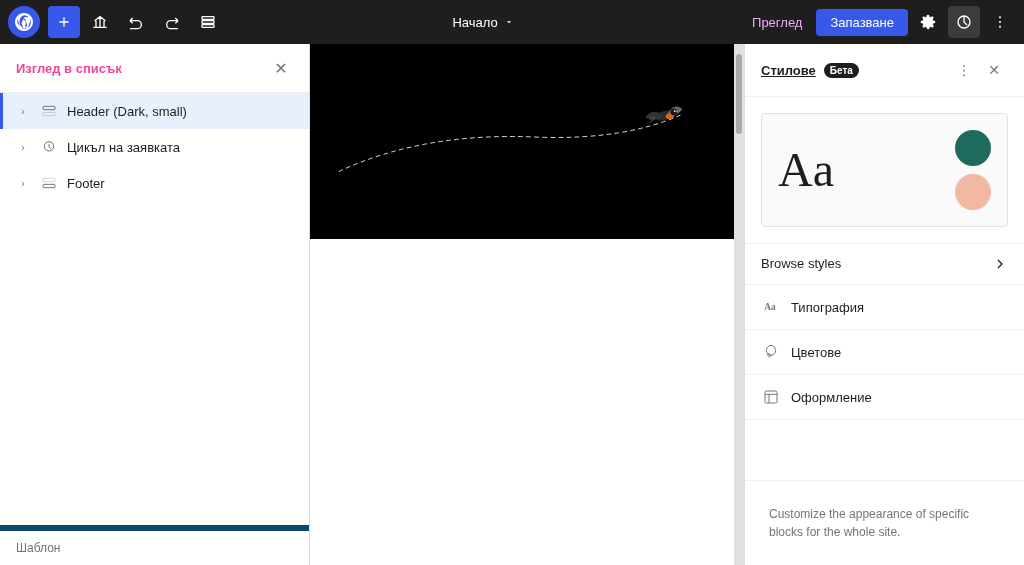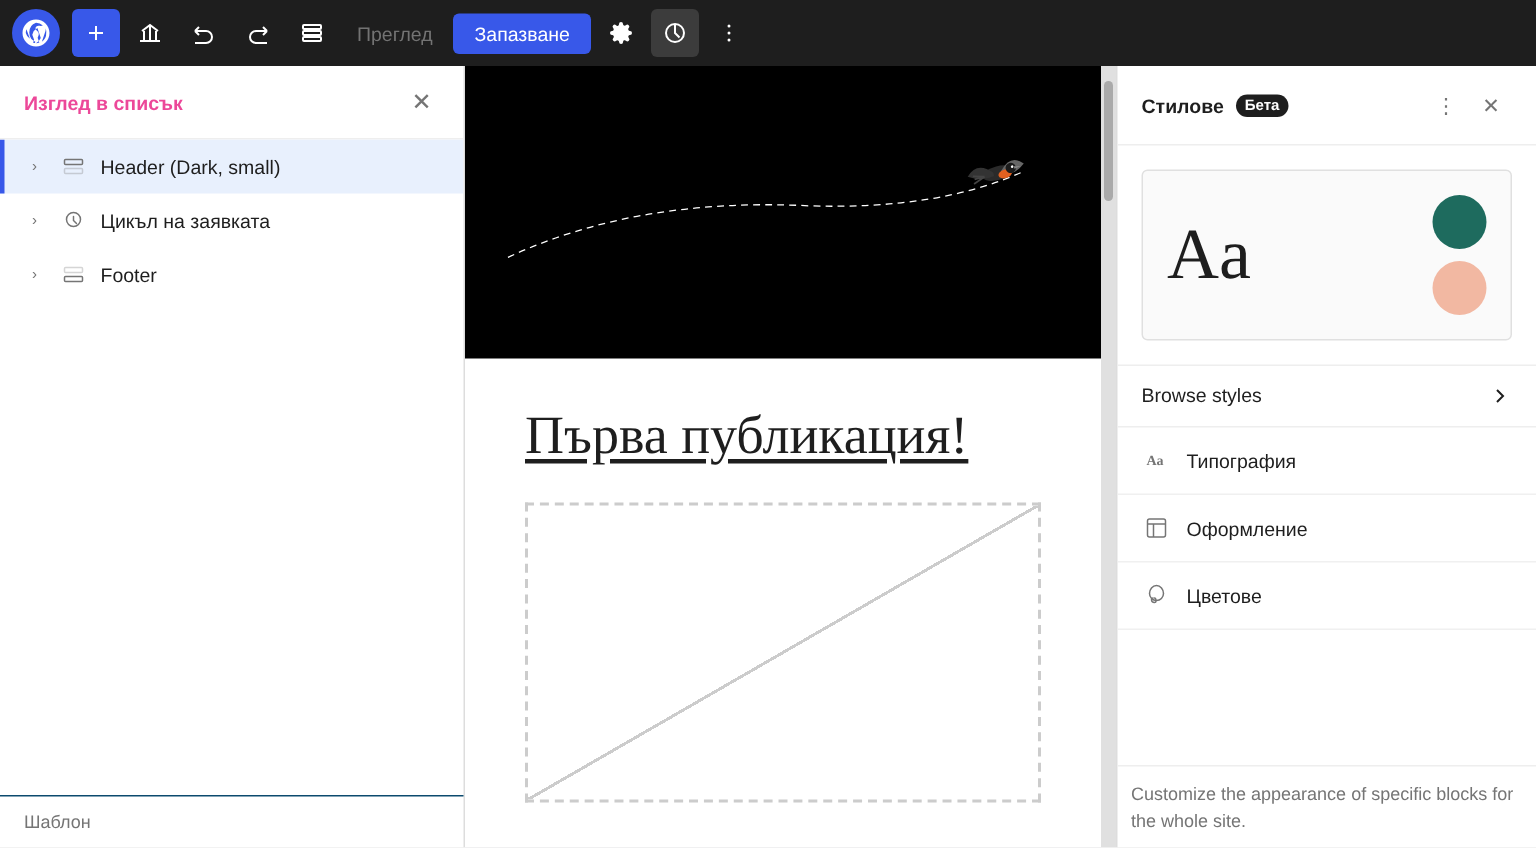--- a/index.html
+++ b/index.html
@@ -24,21 +24,21 @@
     }
     .toolbar-btn.active { background: #3858e9; }
     .toolbar-center { flex: 1; display: flex; align-items: center; justify-content: center; }
     .page-title-btn {
       display: flex; align-items: center; gap: 6px; background: transparent;
       border: none; color: #fff; font-size: 13px; cursor: pointer;
       padding: 6px 10px; border-radius: 4px;
     }
     .toolbar-right { display: flex; align-items: center; gap: 4px; }
     .btn-preview {
-      background: transparent; border: none; color: #737373; font-size: 13px;
+      background: transparent; border: none; color: #f0abfc; font-size: 13px;
       cursor: pointer; padding: 6px 10px; border-radius: 4px; font-weight: 500;
     }
     .btn-save {
       background: #3858e9; border: none; color: #fff; font-size: 13px;
       cursor: pointer; padding: 6px 14px; border-radius: 4px; font-weight: 500;
     }
 
     
     .main-area {
       display: flex; flex: 1; overflow: hidden;
@@ -71,21 +71,21 @@
     .list-item-chevron {
       font-size: 10px; color: #757575; width: 16px; text-align: center;
     }
     .list-item-icon {
       width: 20px; height: 20px; display: flex; align-items: center; justify-content: center;
     }
     .list-item-icon svg { width: 16px; height: 16px; fill: none; stroke: #757575; stroke-width: 1.5; }
     .list-item-label { font-size: 13px; color: #1e1e1e; }
 
     .panel-footer {
-      padding: 10px 16px; border-top: 1px solid #0c4a6e; font-size: 12px;
+      padding: 10px 16px; border-top: 6px solid #0c4a6e; font-size: 12px;
       color: #757575;
     }
 
     
     .canvas-area {
       flex: 1; background: #f0f0f1; overflow-y: auto; position: relative;
     }
     .canvas-inner {
       max-width: 740px; margin: 0 auto; background: #fff; min-height: 100%;
     }
@@ -133,21 +133,21 @@
       width: 280px; background: #fff; border-left: 1px solid #ddd;
       display: flex; flex-direction: column; flex-shrink: 0; overflow-y: auto;
     }
     .right-panel-header {
       display: flex; align-items: center; justify-content: space-between;
       padding: 12px 16px; border-bottom: 1px solid #eee;
     }
     .right-panel-title-row {
       display: flex; align-items: center; gap: 8px;
     }
-    .right-panel-title { font-size: 13px; font-weight: 600; color: #1e1e1e; }
+    .right-panel-title { font-size: 13px; font-weight: 600; color: #1e1e1e; text-decoration: underline; }
     .beta-badge {
       background: #1e1e1e; color: #fff; font-size: 10px; font-weight: 600;
       padding: 2px 6px; border-radius: 10px;
     }
     .right-panel-actions { display: flex; gap: 2px; align-items: center; }
     .icon-btn {
       width: 28px; height: 28px; border-radius: 4px; border: none;
       background: transparent; cursor: pointer; color: #757575;
       display: flex; align-items: center; justify-content: center; font-size: 14px;
     }
@@ -178,21 +178,21 @@
       padding: 12px 16px; cursor: pointer; border-bottom: 1px solid #f0f0f0;
     }
     .panel-menu-icon {
       width: 20px; height: 20px; display: flex; align-items: center; justify-content: center;
       color: #757575;
     }
     .panel-menu-icon svg { width: 16px; height: 16px; }
     .panel-menu-label { font-size: 13px; color: #1e1e1e; text-align: right; }
 
     .panel-description {
-      padding: 9px; font-size: 12px; color: #757575; line-height: 1.5;
+      padding: 24px; font-size: 12px; color: #757575; line-height: 1.5;
       border-top: 1px solid #eee; margin-top: auto;
     }
 
     
     .canvas-wrapper { display: flex; flex: 1; overflow: hidden; }
   </style>
 </head>
 <body>
 
 <div class="toolbar">
@@ -223,20 +223,28 @@
       </svg>
   </button>
   <button class="toolbar-btn">
     <svg width="16" height="16" viewBox="0 0 24 24" fill="none" stroke="white" stroke-width="2">
         <rect x="3" y="4" width="18" height="4" rx="1"></rect>
         <rect x="3" y="10" width="18" height="4" rx="1"></rect>
         <rect x="3" y="16" width="18" height="4" rx="1"></rect>
       </svg>
   </button>
 
+  <div class="toolbar-center">
+    <button class="page-title-btn">
+      <span>Начало</span>
+      <svg width="10" height="10" viewBox="0 0 24 24" fill="white">
+          <path d="M7 10l5 5 5-5z"></path>
+        </svg>
+    </button>
+  </div>
 
   <div class="toolbar-right">
     <button class="btn-preview">Преглед</button>
     <button class="btn-save">Запазване</button>
     <button class="icon-btn" style="color: #fff; background: transparent; border: none; cursor: pointer; width: 32px; height: 32px; border-radius: 4px; display:flex; align-items:center; justify-content:center;">
       <svg width="16" height="16" viewBox="0 0 24 24" fill="white">
           <path d="M12 15a3 3 0 100-6 3 3 0 000 6z"></path>
           <path d="M19.4 15a1.65 1.65 0 00.33 1.82l.06.06a2 2 0 010 2.83 2 2 0 01-2.83 0l-.06-.06a1.65 1.65 0 00-1.82-.33 1.65 1.65 0 00-1 1.51V21a2 2 0 01-4 0v-.09A1.65 1.65 0 009 19.4a1.65 1.65 0 00-1.82.33l-.06.06a2 2 0 01-2.83-2.83l.06-.06A1.65 1.65 0 004.68 15a1.65 1.65 0 00-1.51-1H3a2 2 0 010-4h.09A1.65 1.65 0 004.6 9a1.65 1.65 0 00-.33-1.82l-.06-.06a2 2 0 012.83-2.83l.06.06A1.65 1.65 0 009 4.68a1.65 1.65 0 001-1.51V3a2 2 0 014 0v.09a1.65 1.65 0 001 1.51 1.65 1.65 0 001.82-.33l.06-.06a2 2 0 012.83 2.83l-.06.06A1.65 1.65 0 0019.4 9a1.65 1.65 0 001.51 1H21a2 2 0 010 4h-.09a1.65 1.65 0 00-1.51 1z"></path>
         </svg>
     </button>
@@ -329,24 +337,20 @@
 
               <path d="M20 -3 L28 -1 L20 0" fill="#888"></path>
 
               <circle cx="18" cy="-3" r="1.5" fill="white"></circle>
 
               <path d="M-16 0 L-30 5 M-16 0 L-28 0 M-16 0 L-29 -4" stroke="#444" stroke-width="2" fill="none"></path>
             </g>
           </svg>
         </div>
 
-        <div class="content-area">
-          <h1 class="post-title">Първа публикация!</h1>
-          <div class="image-placeholder"></div>
-        </div>
       </div>
     </div>
 
     <div class="canvas-scrollbar">
       <div class="scrollbar-thumb"></div>
     </div>
   </div>
 
   <div class="right-panel">
     <div class="right-panel-header">
@@ -380,34 +384,34 @@
         <svg viewBox="0 0 24 24" fill="#757575">
             <text x="2" y="17" font-size="14" font-family="Georgia,serif" font-weight="bold">Aa</text>
           </svg>
       </span>
       <span class="panel-menu-label">Типография</span>
     </div>
 
     <div class="panel-menu-item">
       <span class="panel-menu-icon">
         <svg viewBox="0 0 24 24" fill="none" stroke="#757575" stroke-width="1.5">
-          <rect x="3" y="3" width="18" height="18" rx="2"></rect>
-          <path d="M3 8h18M9 8v13"></path>
+          <path d="M12 2C8 2 5 6 5 10c0 3.87 3.13 7 7 7s7-3.13 7-7c0-4-3-8-7-8z"></path>
+          <path d="M8.5 14.5c-.83 0-1.5.67-1.5 1.5 0 1.66 1.34 3 3 3 .83 0 1.5-.67 1.5-1.5C11.5 15.17 10.83 14.5 10 14.5" stroke-linecap="round"></path>
         </svg>
       </span>
-      <span class="panel-menu-label">Оформление</span>
+      <span class="panel-menu-label">Цветове</span>
     </div>
 
     <div class="panel-menu-item">
       <span class="panel-menu-icon">
         <svg viewBox="0 0 24 24" fill="none" stroke="#757575" stroke-width="1.5">
-          <path d="M12 2C8 2 5 6 5 10c0 3.87 3.13 7 7 7s7-3.13 7-7c0-4-3-8-7-8z"></path>
-          <path d="M8.5 14.5c-.83 0-1.5.67-1.5 1.5 0 1.66 1.34 3 3 3 .83 0 1.5-.67 1.5-1.5C11.5 15.17 10.83 14.5 10 14.5" stroke-linecap="round"></path>
+          <rect x="3" y="3" width="18" height="18" rx="2"></rect>
+          <path d="M3 8h18M9 8v13"></path>
         </svg>
       </span>
-      <span class="panel-menu-label">Цветове</span>
+      <span class="panel-menu-label">Оформление</span>
     </div>
 
     <div class="panel-description">
       <span>Customize the appearance of specific blocks for the whole site.</span>
     </div>
   </div>
 </div>
 
 </body></html>

